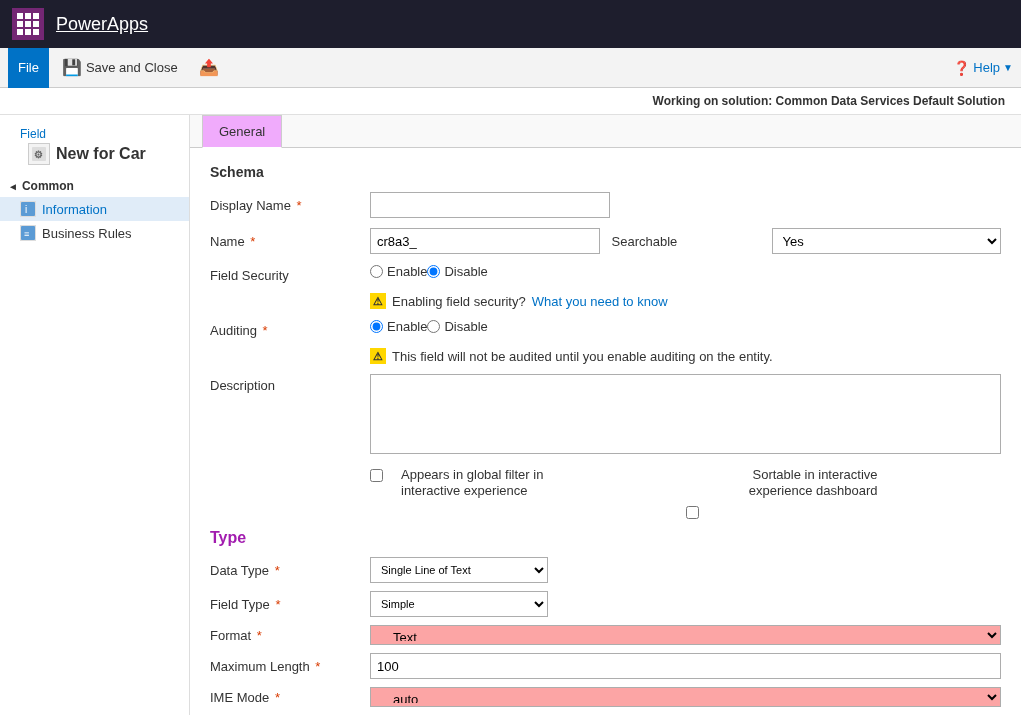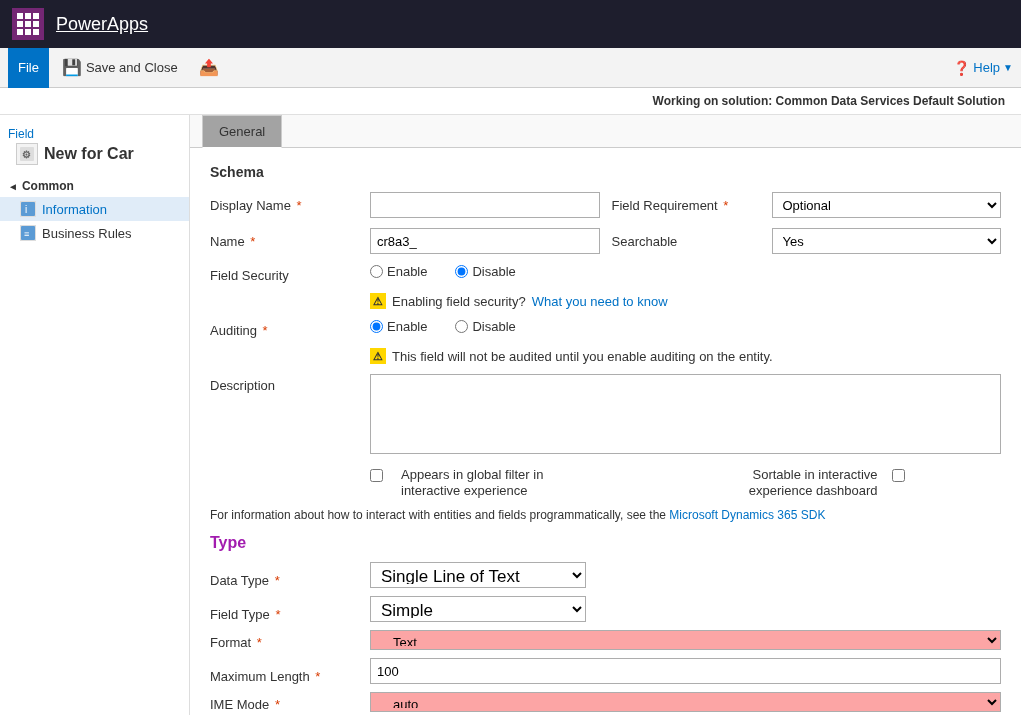--- a/index.html
+++ b/index.html
@@ -78,20 +78,21 @@
     
     .sidebar {
       width: 190px;
       border-right: 1px solid #ddd;
       background: #fff;
       padding: 8px 0;
       flex-shrink: 0;
     }
     .entity-header {
       padding: 4px 8px 2px 8px;
+      margin-left: 12px;
     }
     .entity-label {
       color: #0072c6; font-size: 12px; cursor: pointer;
     }
     .entity-title {
       display: flex; align-items: center; gap: 6px;
       font-size: 16px; font-weight: 600; color: #333;
       padding: 2px 8px 8px 8px;
     }
     .entity-icon {
@@ -132,21 +133,21 @@
       padding: 0 12px;
     }
     .tab {
       padding: 8px 16px;
       font-size: 13px;
       cursor: pointer;
       border: 1px solid transparent;
       margin-bottom: -1px;
     }
     .tab.active {
-      background: #a3a3a3;
+      background: #f0abfc;
       border: 1px solid #ccc;
       border-bottom: 1px solid #fff;
       color: #333;
     }
 
     
     .form-content {
       padding: 16px 20px;
     }
 
@@ -193,21 +194,21 @@
       display: flex;
       align-items: center;
     }
     .form-col-label {
       width: 160px; flex-shrink: 0;
       font-size: 13px; color: #333;
     }
 
     
     .radio-group {
-      display: flex; gap: 28px; align-items: center;
+      display: flex; gap: 0; align-items: center;
     }
     .radio-label {
       display: flex; align-items: center; gap: 4px; cursor: pointer; font-size: 13px;
     }
 
     
     .warning-row {
       display: flex; align-items: center; gap: 6px;
       margin-left: 160px; margin-bottom: 10px;
       font-size: 13px; color: #333;
@@ -249,31 +250,31 @@
     }
 
     
     .type-section-title {
       font-weight: 700; font-size: 16px; color: #a21caf;
       margin-bottom: 10px;
     }
 
     
     .form-row-inline {
-      display: flex; align-items: flex-end;
+      display: flex; align-items: center;
       margin-bottom: 8px;
     }
 
     .form-label-narrow {
       width: 160px; flex-shrink: 0;
       font-size: 13px; color: #333;
     }
     .select-half {
-      width: 216px; border: 1px solid #adadad;
-      padding: 3px 6px; font-size: 17px; height: 26px;
+      width: 178px; border: 1px solid #adadad;
+      padding: 3px 6px; font-size: 11px; height: 26px;
       background: #fff; cursor: pointer;
     }
     .select-full {
       flex: 1; border: 1px solid #adadad;
       padding: 3px 18px; font-size: 13px; height: 20px;
       background: #fca5a5; cursor: pointer;
     }
     .input-number {
       width: 100%; border: 1px solid #adadad;
       padding: 3px 6px; font-size: 13px; height: 26px; background: #fff;
@@ -369,31 +370,20 @@
       <div class="section-title">Schema</div>
 
       <div class="form-two-col">
         <div class="form-col">
           <div class="form-col-label">
             <span>Display Name</span>
             <span class="required">*</span>
           </div>
           <input type="text" class="input-text" style="max-width: 240px;" value="">
         </div>
-        <div class="form-col">
-          <div class="form-col-label">
-            <span>Field Requirement</span>
-            <span class="required">*</span>
-          </div>
-          <select class="select-control">
-            <option>Optional</option>
-            <option>Business Recommended</option>
-            <option>Business Required</option>
-          </select>
-        </div>
       </div>
 
       <div class="form-two-col">
         <div class="form-col">
           <div class="form-col-label">
             <span>Name</span>
             <span class="required">*</span>
           </div>
           <input type="text" class="input-text" style="max-width: 240px;" value="cr8a3_">
         </div>
@@ -458,32 +448,28 @@
       </div>
 
       <div class="checkbox-two-col" style="margin-bottom:10px;">
         <div class="checkbox-col" style="padding-left:160px;">
           <input type="checkbox" class="checkbox-input" style="">
           <div class="checkbox-label-group">
             <span class="checkbox-label-text">Appears in global filter in</span>
             <span class="checkbox-label-text">interactive experience</span>
           </div>
         </div>
-        <div class="checkbox-col" style="padding-left:0;">
+        <div class="checkbox-col" style="padding-left:0;flex-direction:column;">
           <div style="width:200px; text-align:right; padding-right:8px; font-size:13px; color:#333; line-height:1.2;">
             Sortable in interactive<br>experience dashboard
           </div>
           <input type="checkbox" class="checkbox-input" style="">
         </div>
       </div>
 
-      <div class="info-link-row">
-        <span>For information about how to interact with entities and fields programmatically, see the</span>
-        <a class="link" href="#">Microsoft Dynamics 365 SDK</a>
-      </div>
 
       <div class="type-section-title">Type</div>
 
       <div class="form-row-inline">
         <div class="form-label-narrow">
           <span>Data Type</span>
           <span class="required">*</span>
         </div>
         <select class="select-half">
           <option>Single Line of Text</option>

